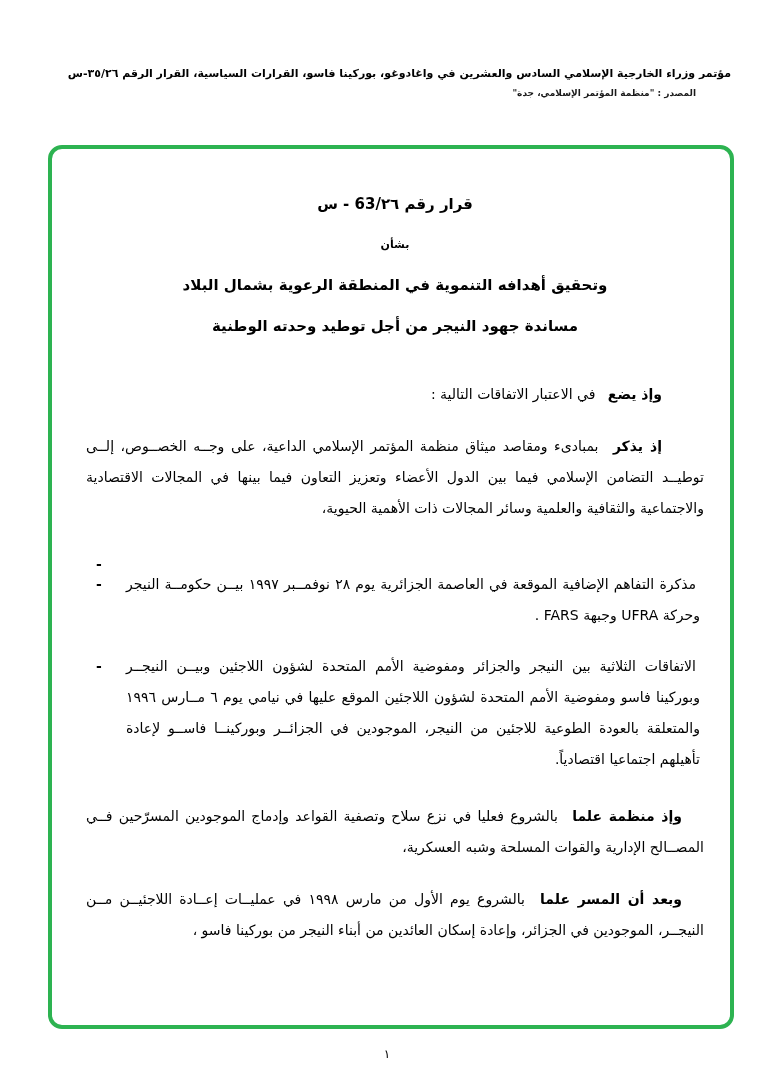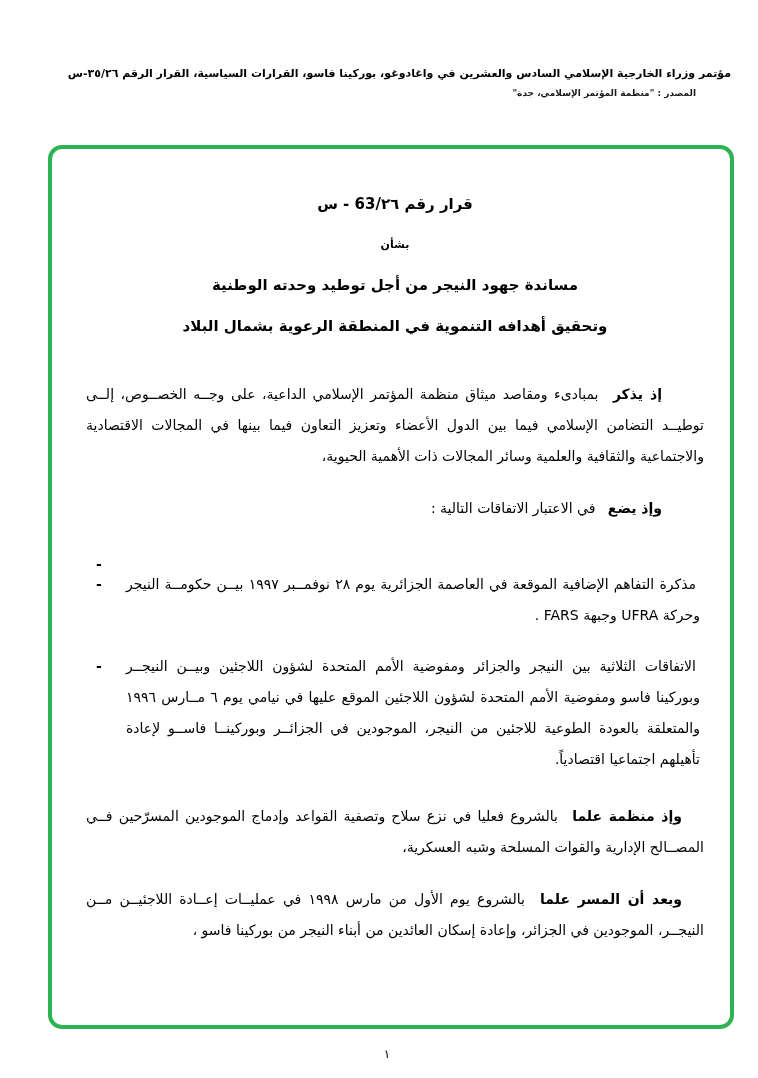--- a/index.html
+++ b/index.html
@@ -98,31 +98,31 @@
 
   <div class="header-line">مؤتمر وزراء الخارجية الإسلامي السادس والعشرين في واغادوغو، بوركينا فاسو، القرارات السياسية، القرار الرقم ٣٥/٢٦-س</div>
 
   <div class="source-line">المصدر :  "منظمة المؤتمر الإسلامي، جدة"</div>
 
   <div class="frame" style="border-color: rgb(45, 179, 81);">
 
     <div class="title-block">
       <div class="t1">قرار رقم 63/٢٦ - س</div>
       <div class="t2">بشأن</div>
+      <div class="t3">وتحقيق أهدافه التنموية في المنطقة الرعوية بشمال البلاد</div>
       <div class="t3">مساندة جهود النيجر من أجل توطيد وحدته الوطنية</div>
-      <div class="t3">وتحقيق أهدافه التنموية في المنطقة الرعوية بشمال البلاد</div>
     </div>
 
 
     <p class="para">
-      <strong class="lead">إذ يذكر</strong><span> بمبادىء ومقاصد ميثاق منظمة المؤتمر الإسلامي الداعية، على وجــه الخصــوص، إلــى توطيــد التضامن الإسلامي فيما بين الدول الأعضاء وتعزيز التعاون فيما بينها في المجالات الاقتصادية والاجتماعية والثقافية والعلمية وسائر المجالات ذات الأهمية الحيوية،</span>
+      <strong class="lead">وإذ يضع</strong><span> في الاعتبار الاتفاقات التالية :</span>
     </p>
 
     <p class="para">
-      <strong class="lead">وإذ يضع</strong><span> في الاعتبار الاتفاقات التالية :</span>
+      <strong class="lead">إذ يذكر</strong><span> بمبادىء ومقاصد ميثاق منظمة المؤتمر الإسلامي الداعية، على وجــه الخصــوص، إلــى توطيــد التضامن الإسلامي فيما بين الدول الأعضاء وتعزيز التعاون فيما بينها في المجالات الاقتصادية والاجتماعية والثقافية والعلمية وسائر المجالات ذات الأهمية الحيوية،</span>
     </p>
 
     <div class="list">
       <div class="list-item">
         <span class="dash">-</span>
       </div>
       <div class="list-item">
         <span class="dash">-</span><span>مذكرة التفاهم الإضافية الموقعة في العاصمة الجزائرية يوم ٢٨ نوفمــبر ١٩٩٧ بيــن حكومــة النيجر وحركة UFRA وجبهة FARS .</span>
       </div>
       <div class="list-item">

